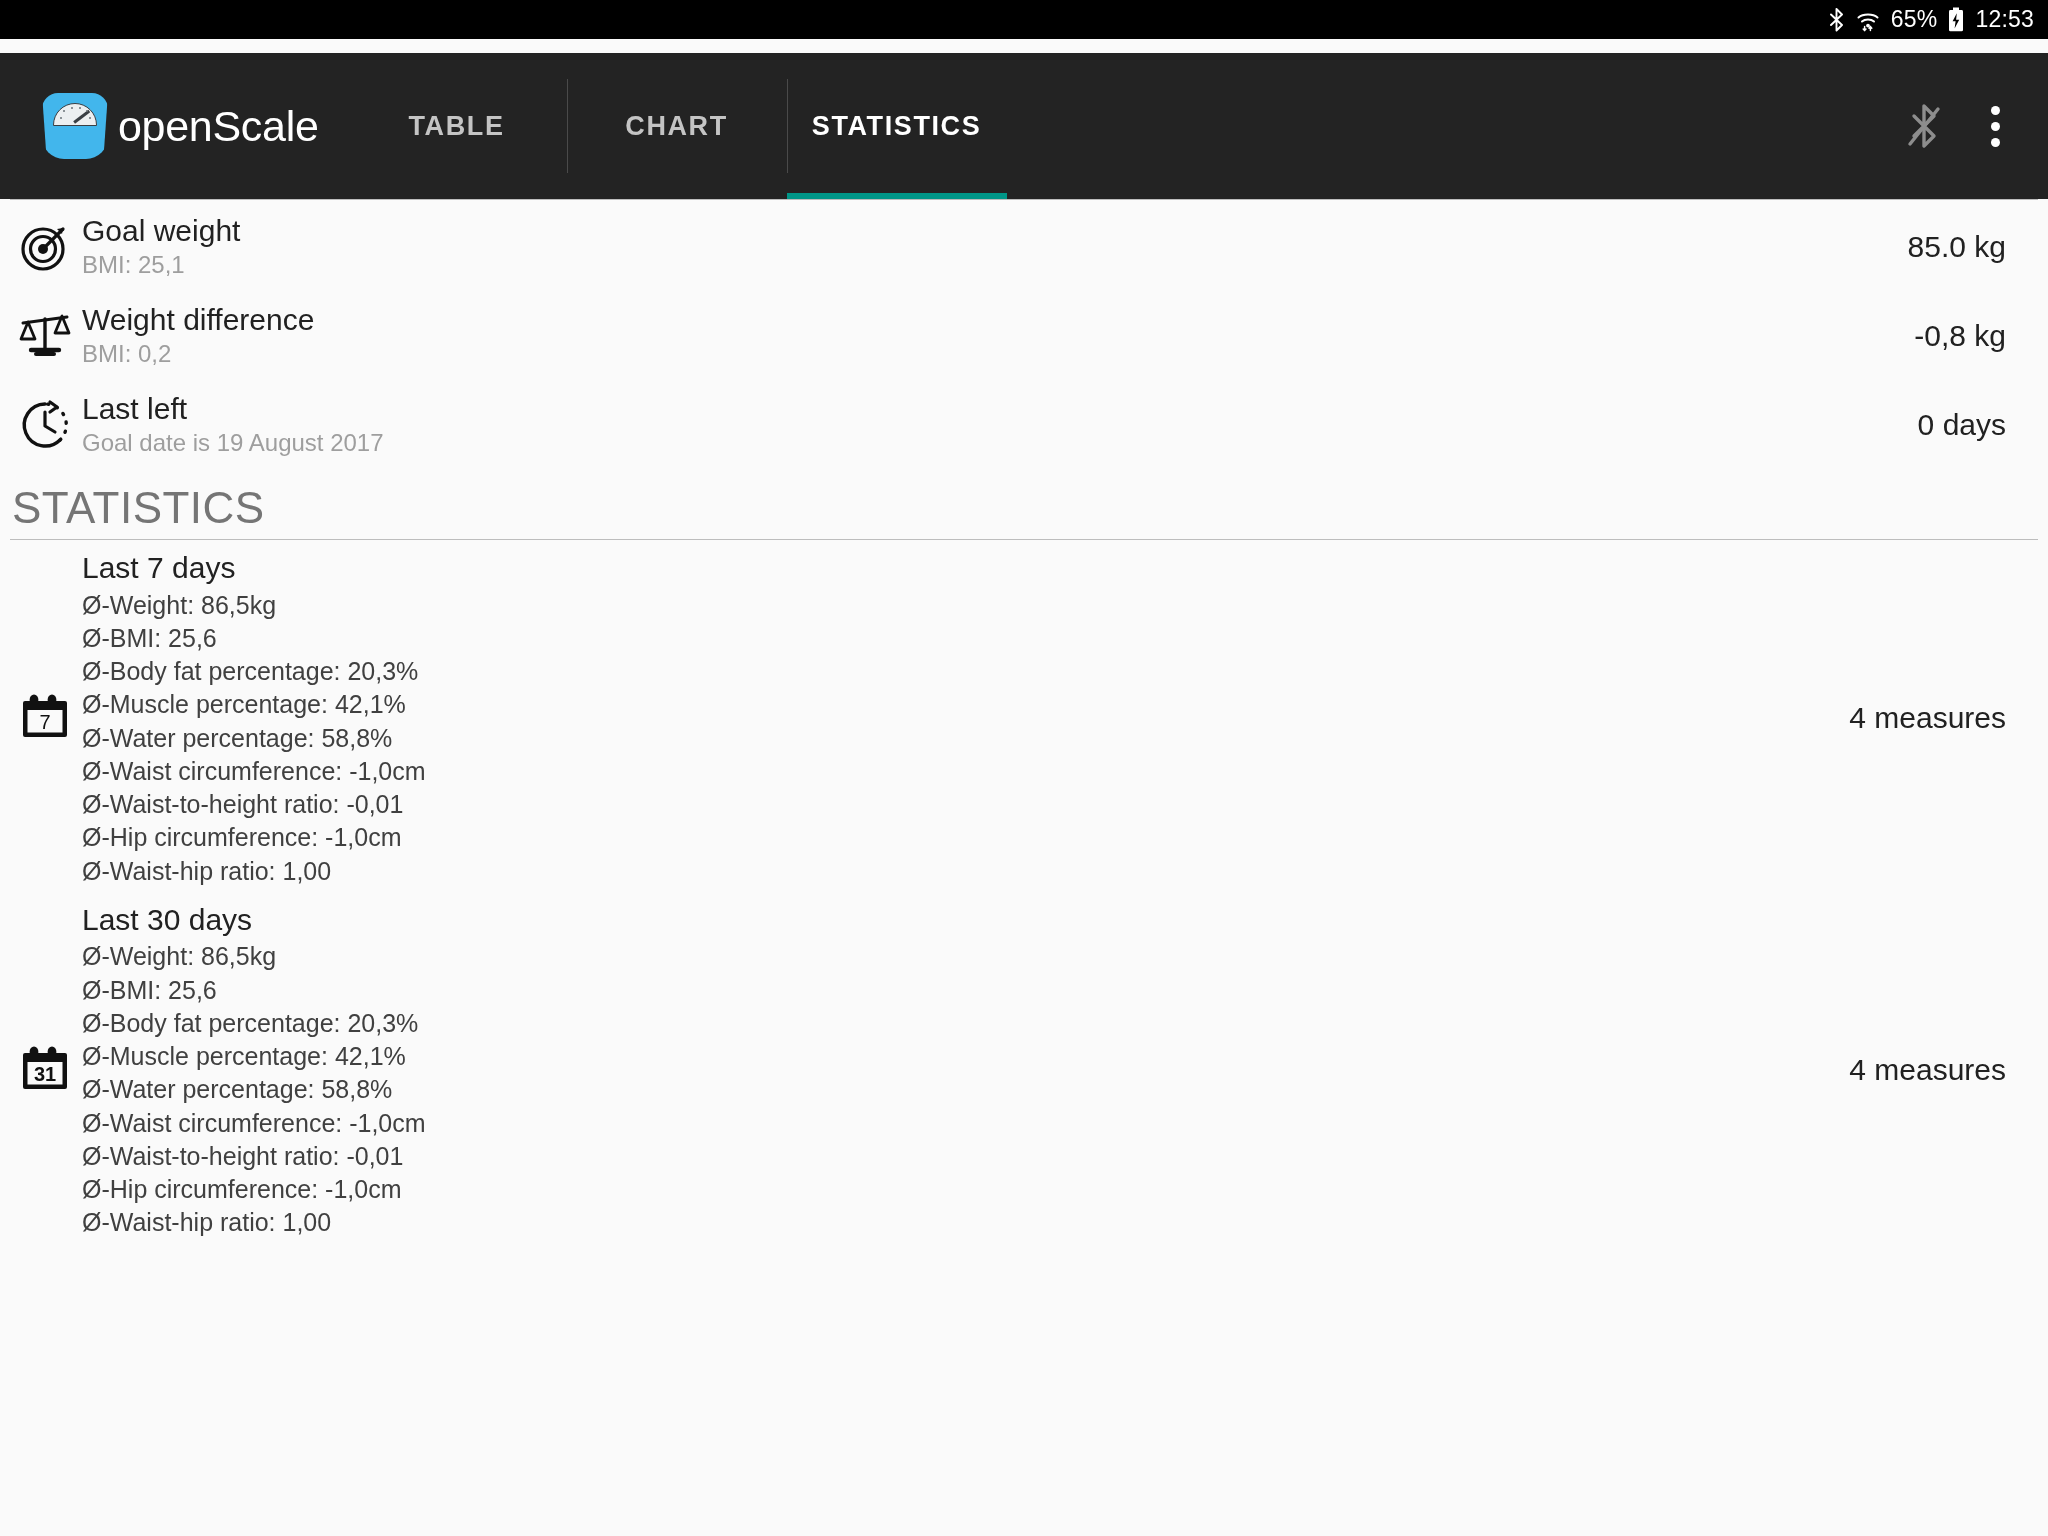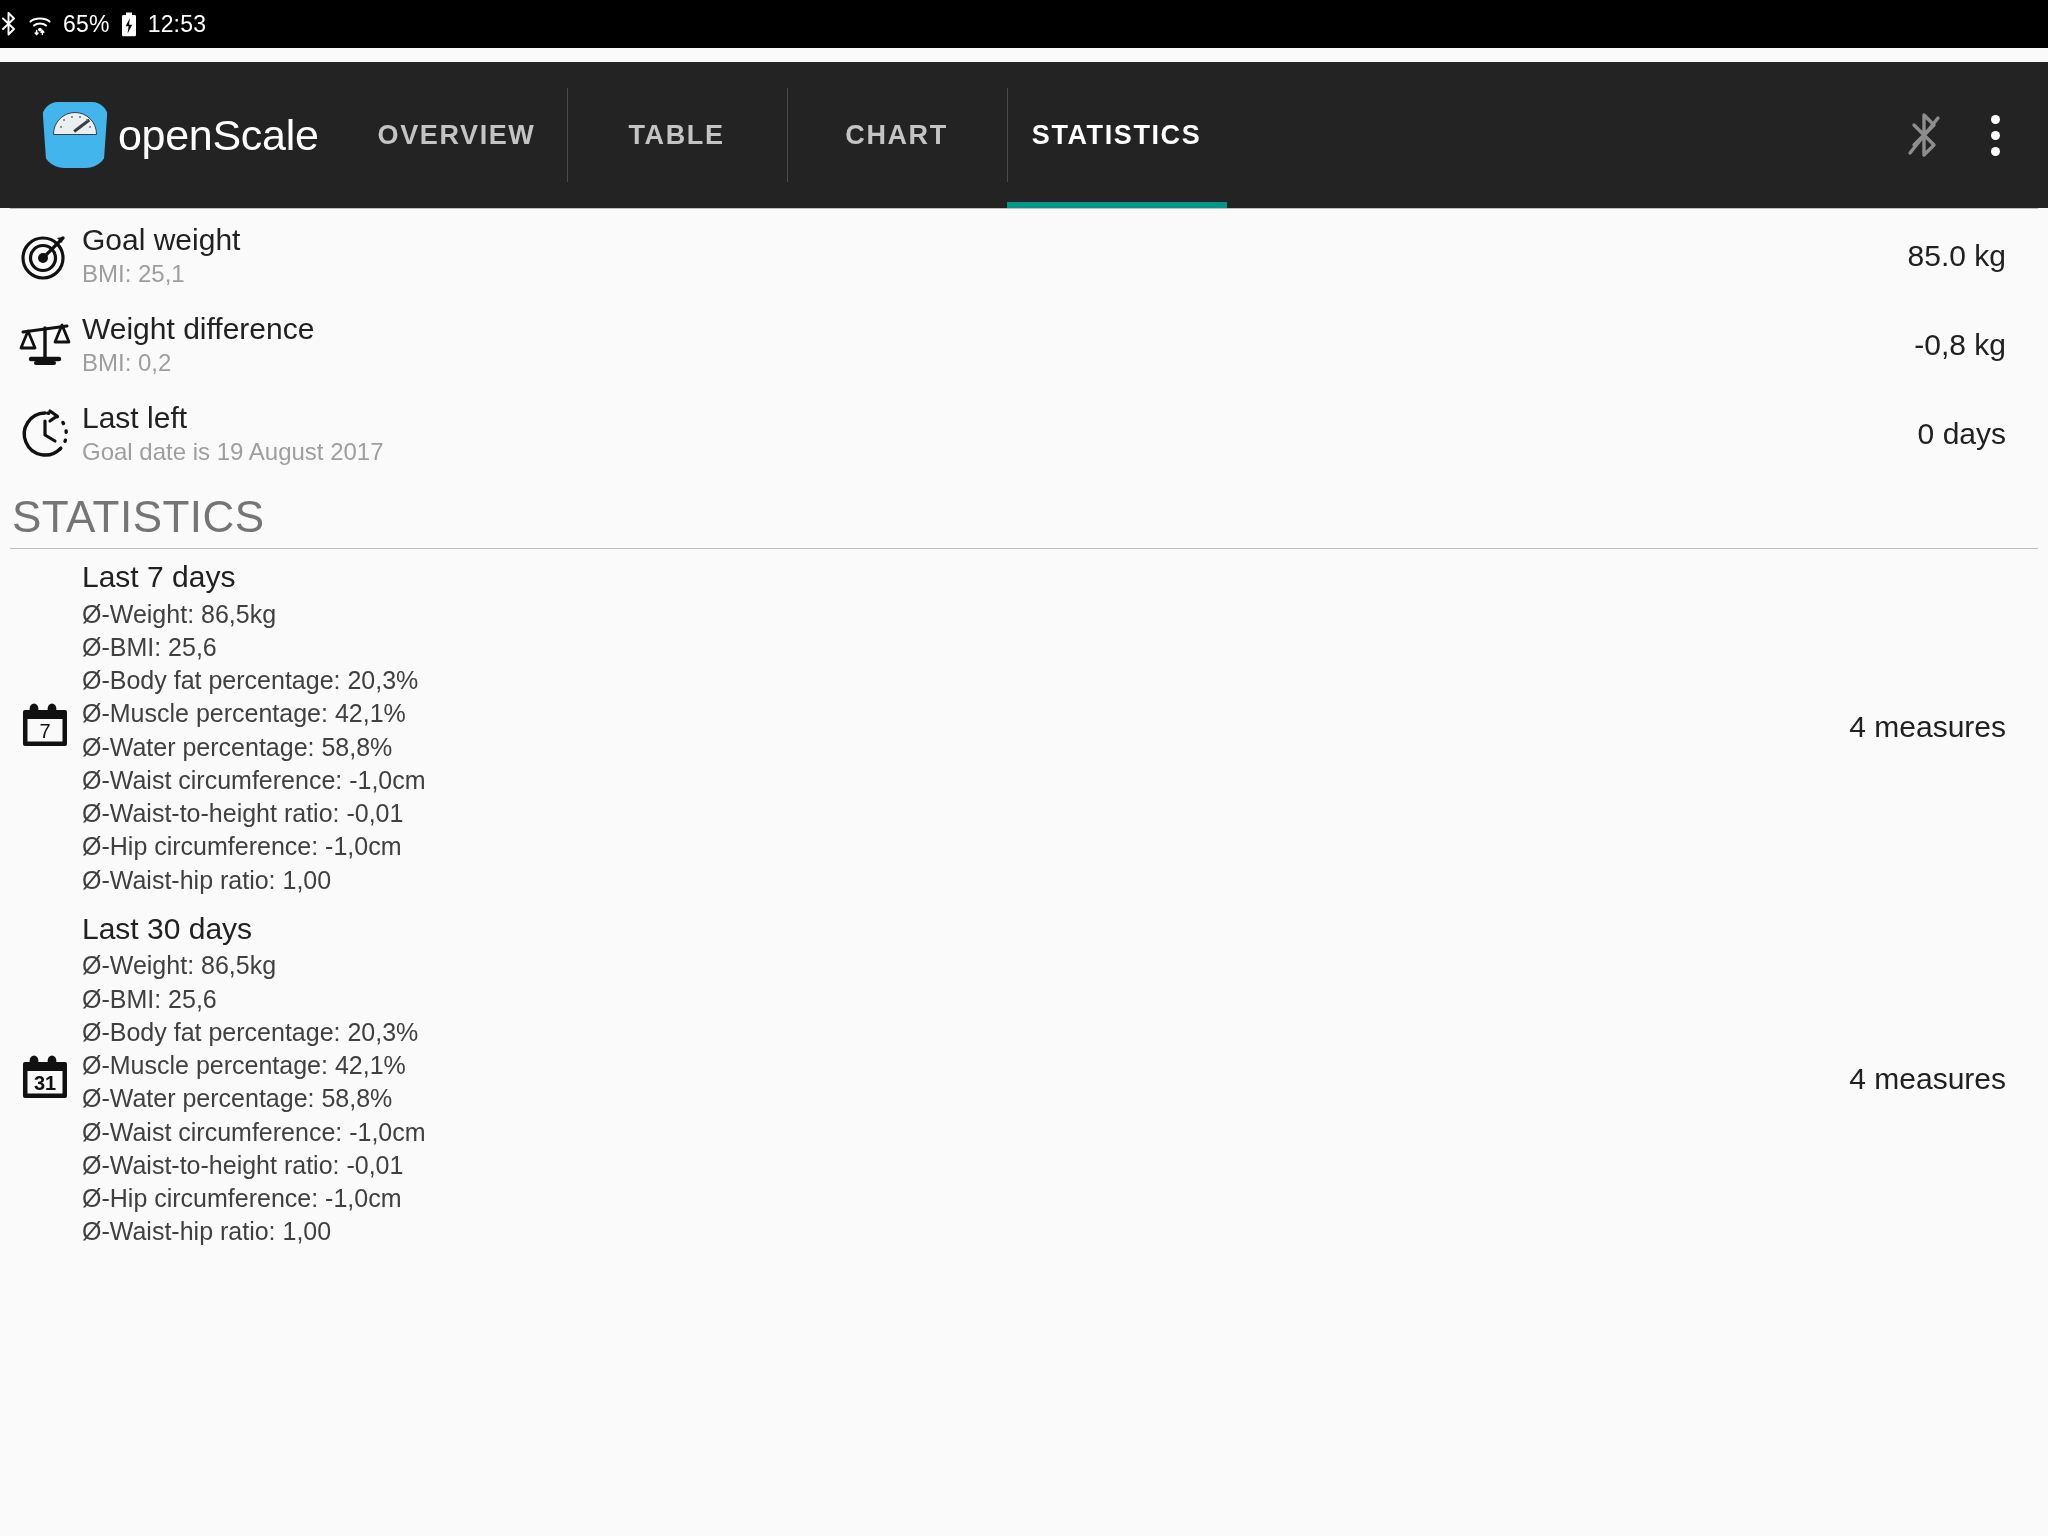--- a/index.html
+++ b/index.html
@@ -5,22 +5,22 @@
   * { box-sizing: border-box; margin: 0; padding: 0; }
   html, body {
     width: 2048px; height: 1536px;
     background: #fafafa;
     font-family: "Liberation Sans", sans-serif;
     overflow: hidden;
   }
 
   
   .statusbar {
-    height: 48px; background: #000; color: #fff;
-    display: flex; align-items: center; 
+    height: 39px; background: #000; color: #fff;
+    display: flex; align-items: center; justify-content: flex-end;
     padding-right: 14px; gap: 11px;
   }
   .statusbar .sb-text { font-size: 23px; letter-spacing: .2px; line-height: 1; }
   .sb-icon { display: inline-flex; align-items: center; justify-content: center; }
 
   
   .appbar {
     height: 146px; background: #232323;
     display: flex; align-items: stretch; position: relative; margin-top: 14px;
   }
@@ -142,24 +142,20 @@
         <div class="logo-dot" style="left:25px; top:2.5px;"></div>
         <div class="logo-dot" style="left:32px; top:6px;"></div>
         <div class="logo-dot" style="left:35px; top:13px;"></div>
       </div>
     </div>
     <div class="brand-title">openScale</div>
   </div>
 
   <div class="tabs">
     <div class="tab">
-      <span>OVERVIEW</span>
-      <span class="tab-underline"></span>
-    </div>
-    <div class="tab">
       <span>TABLE</span>
       <span class="tab-underline"></span>
     </div>
     <div class="tab">
       <span>CHART</span>
       <span class="tab-underline"></span>
     </div>
     <div class="tab active">
       <span>STATISTICS</span>
       <span class="tab-underline"></span>

